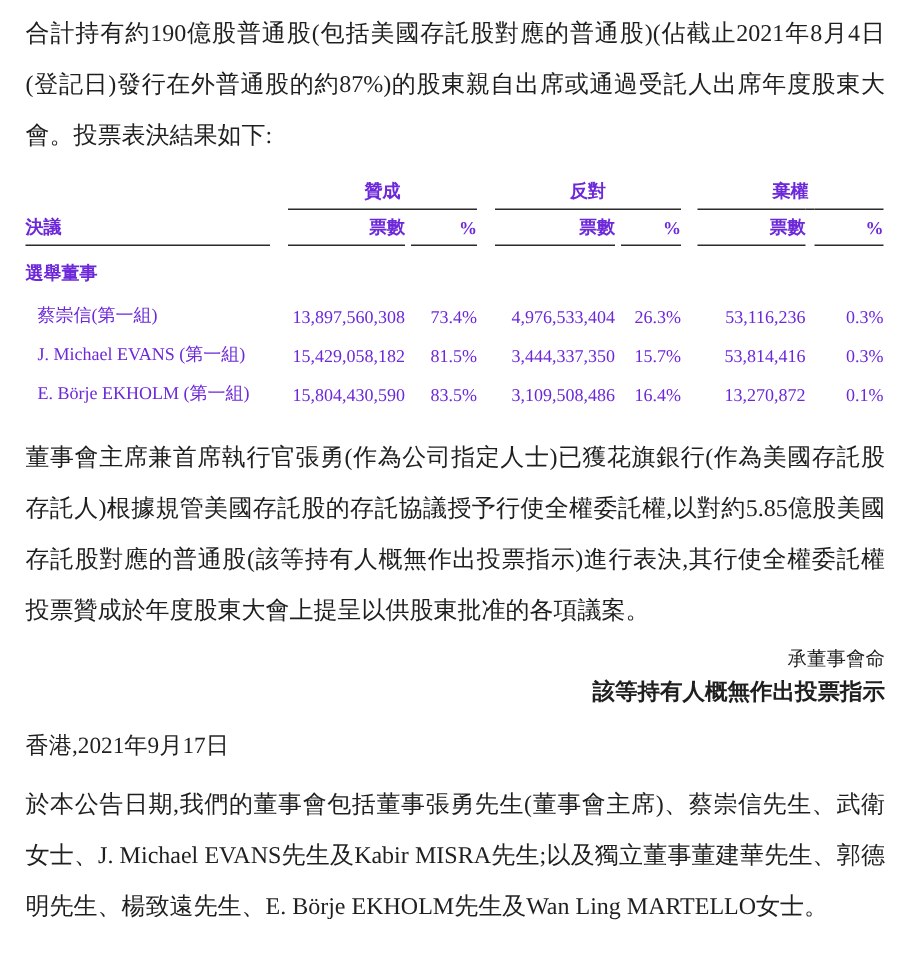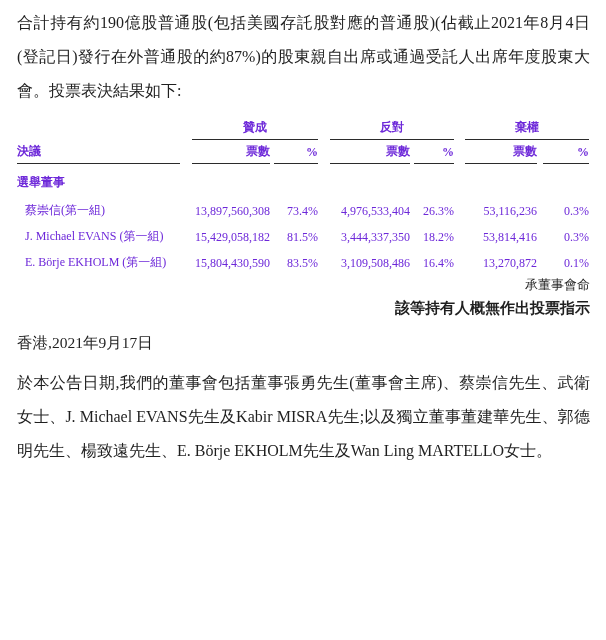--- a/index.html
+++ b/index.html
@@ -155,21 +155,21 @@
     </tr>
 
     <tr class="data-row">
       <td colspan="2" class="name">J. Michael EVANS (第一組)</td>
       <td class="num">15,429,058,182</td>
       <td></td>
       <td class="num">81.5%</td>
       <td></td>
       <td class="num">3,444,337,350</td>
       <td></td>
-      <td class="num">18.2%</td>
+      <td class="num">15.7%</td>
       <td></td>
       <td class="num">53,814,416</td>
       <td></td>
       <td class="num">0.3%</td>
     </tr>
 
     <tr class="data-row">
       <td colspan="2" class="name">E. Börje EKHOLM (第一組)</td>
       <td class="num">15,804,430,590</td>
       <td></td>
@@ -180,20 +180,21 @@
       <td class="num">16.4%</td>
       <td></td>
       <td class="num">13,270,872</td>
       <td></td>
       <td class="num">0.1%</td>
     </tr>
 
   </tbody>
     </table>
 
+  <p class="body-text proxy-par">董事會主席兼首席執行官張勇(作為公司指定人士)已獲花旗銀行(作為美國存託股存託人)根據規管美國存託股的存託協議授予行使全權委託權,以對約5.85億股美國存託股對應的普通股(該等持有人概無作出投票指示)進行表決,其行使全權委託權投票贊成於年度股東大會上提呈以供股東批准的各項議案。</p>
 
   <div class="signature">
     <div class="sig-order">承董事會命</div>
     <div class="sig-company">該等持有人概無作出投票指示</div>
   </div>
 
   <div class="dateline">香港,2021年9月17日</div>
 
   <p class="body-text board-par">於本公告日期,我們的董事會包括董事張勇先生(董事會主席)、蔡崇信先生、武衛女士、J. Michael EVANS先生及Kabir MISRA先生;以及獨立董事董建華先生、郭德明先生、楊致遠先生、E. Börje EKHOLM先生及Wan Ling MARTELLO女士。</p>
 

